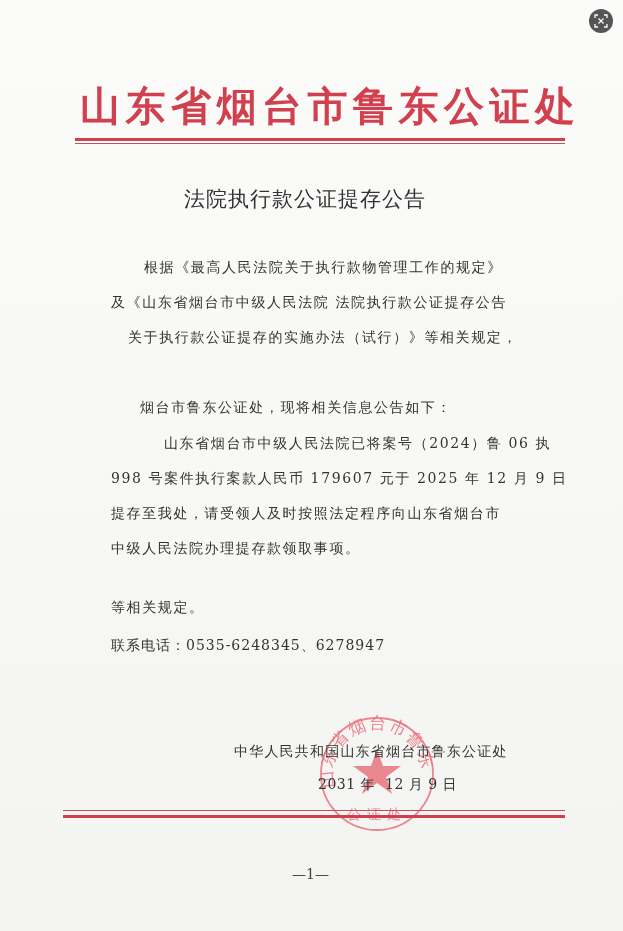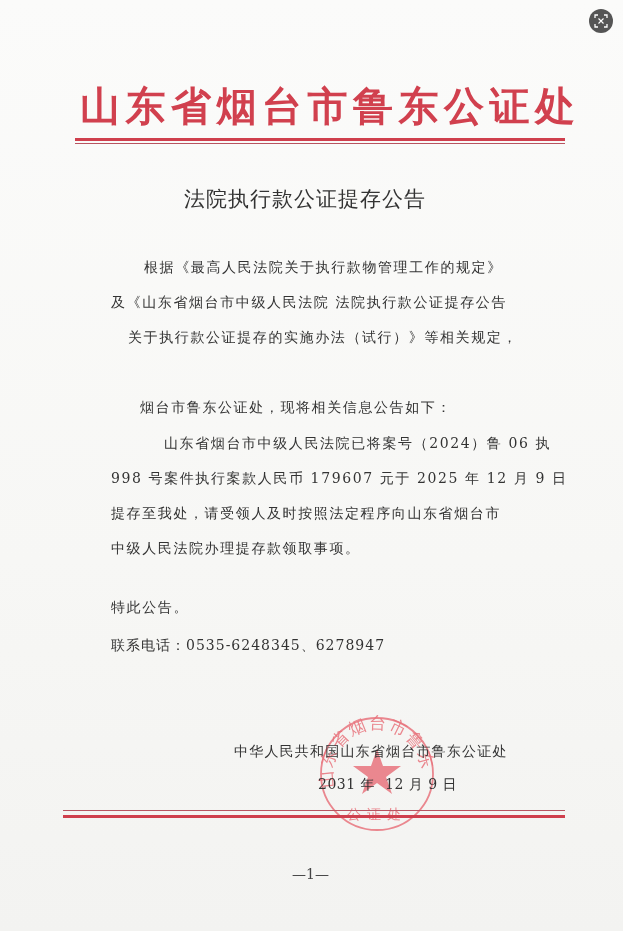--- a/index.html
+++ b/index.html
@@ -42,21 +42,21 @@
   <div class="body-line" style="left:144px; top:259px;">根据《最高人民法院关于执行款物管理工作的规定》</div>
   <div class="body-line" style="left:111px; top:294px;">及《山东省烟台市中级人民法院 法院执行款公证提存公告</div>
   <div class="body-line" style="left:128px; top:329px;text-align:center;">关于执行款公证提存的实施办法（试行）》等相关规定，</div>
   <div class="body-line" style="left:126px; top:399px;margin-left:14px;">烟台市鲁东公证处，现将相关信息公告如下：</div>
 
   <div class="body-line" style="left:144px; top:435px;margin-left:20px;">山东省烟台市中级人民法院已将案号（2024）鲁 06 执</div>
   <div class="body-line" style="left:111px; top:470px;">998 号案件执行案款人民币 179607 元于 2025 年 12 月 9 日</div>
   <div class="body-line" style="left:111px; top:540px;">中级人民法院办理提存款领取事项。</div>
   <div class="body-line" style="left:111px; top:505px;">提存至我处，请受领人及时按照法定程序向山东省烟台市</div>
 
-  <div class="body-line" style="left:111px; top:599px;">特此公告。</div>
+  <div class="body-line" style="left:111px; top:599px;">等相关规定。</div>
   <div class="body-line" style="left:111px; top:637px; letter-spacing:1px;">联系电话：0535-6248345、6278947</div>
 
   <svg class="stamp" viewBox="0 0 118 118">
     <circle cx="59" cy="59" r="56" stroke="#e8737c" stroke-width="1.8" fill="none" opacity="0.85"></circle>
     <defs>
       <path id="arc" d="M 16 72 A 45 45 0 1 1 102 72"></path>
     </defs>
     <text font-size="17" fill="#e8737c" opacity="0.85" font-family="DejaVu Sans, sans-serif" letter-spacing="2">
       <textPath href="#arc">山东省烟台市鲁东</textPath>
     </text>

